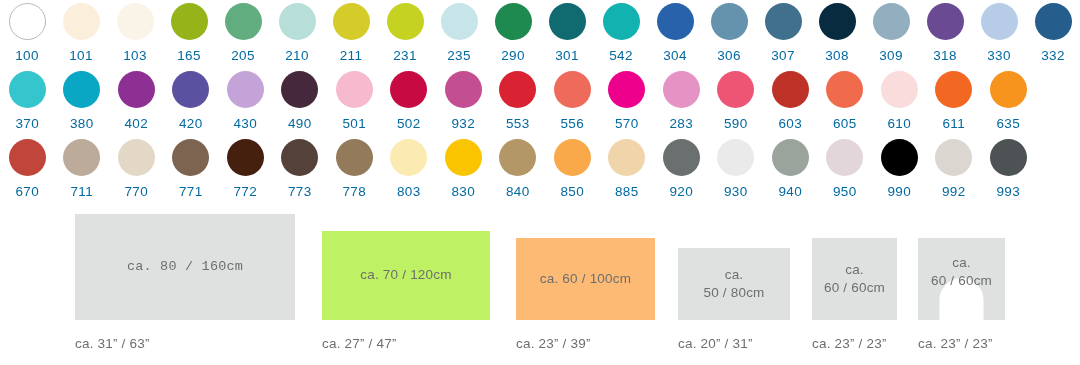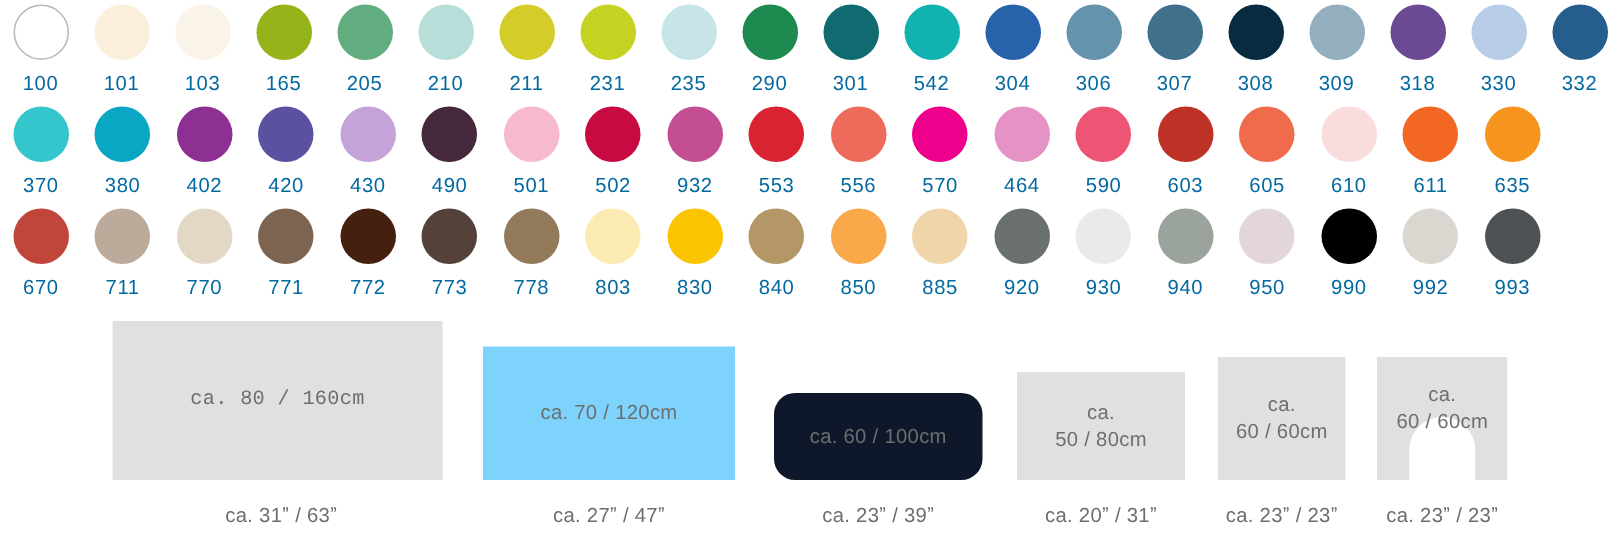--- a/index.html
+++ b/index.html
@@ -93,21 +93,20 @@
     top: 16px;
     text-align: center;
     font-size: 13.5px;
     line-height: 1.35;
     color: #6d6e70;
   }
   .mat-caption {
     position: absolute;
     bottom: 14px;
     width: 100%;
-    text-align: center;
     font-size: 13.5px;
     color: #6d6e70;
     letter-spacing: .2px;
     white-space: nowrap;
   }
 </style>
 </head>
 <body>
 
 <div id="swatch-grid">
@@ -237,21 +236,21 @@
       <div class="swatch-cell">
         <div class="swatch-dot" style="background: rgb(238, 106, 91);"></div>
         <div class="swatch-label">556</div>
       </div>
       <div class="swatch-cell">
         <div class="swatch-dot" style="background: rgb(236, 0, 140);"></div>
         <div class="swatch-label">570</div>
       </div>
       <div class="swatch-cell">
         <div class="swatch-dot" style="background: rgb(229, 146, 196);"></div>
-        <div class="swatch-label">464</div>
+        <div class="swatch-label">283</div>
       </div>
       <div class="swatch-cell">
         <div class="swatch-dot" style="background: rgb(238, 85, 117);"></div>
         <div class="swatch-label">590</div>
       </div>
       <div class="swatch-cell">
         <div class="swatch-dot" style="background: rgb(189, 49, 39);"></div>
         <div class="swatch-label">603</div>
       </div>
       <div class="swatch-cell">
@@ -354,29 +353,29 @@
 <div id="mat-section">
     <div class="mat-item" style="left: 75px; width: 225px; height: 157px;">
       <div class="mat-shape" style="width: 220px; height: 106px; background: rgb(223, 225, 225); font-family: Liberation Mono, monospace;">
         <div>
           <div>ca. 80 / 160cm</div>
         </div>
       </div>
       <div class="mat-caption">ca. 31ˮ / 63ˮ</div>
     </div>
     <div class="mat-item" style="left: 322px; width: 168px; height: 157px;">
-      <div class="mat-shape" style="width: 168px; height: 89px; background: #7dd3fc;">
+      <div class="mat-shape" style="width: 168px; height: 89px; background: #bef264;">
         <div>
           <div>ca. 70 / 120cm</div>
         </div>
       </div>
       <div class="mat-caption">ca. 27ˮ / 47ˮ</div>
     </div>
     <div class="mat-item" style="left: 516px; width: 139px; height: 157px;">
-      <div class="mat-shape" style="width: 139px; height: 58px; background: #0f172a; border-radius: 14px;">
+      <div class="mat-shape" style="width: 139px; height: 82px; background: #fdba74;">
         <div>
           <div>ca. 60 / 100cm</div>
         </div>
       </div>
       <div class="mat-caption">ca. 23ˮ / 39ˮ</div>
     </div>
     <div class="mat-item" style="left: 678px; width: 112px; height: 157px;">
       <div class="mat-shape" style="width: 112px; height: 72px; background: rgb(223, 225, 225);">
         <div>
           <div>ca.</div>

